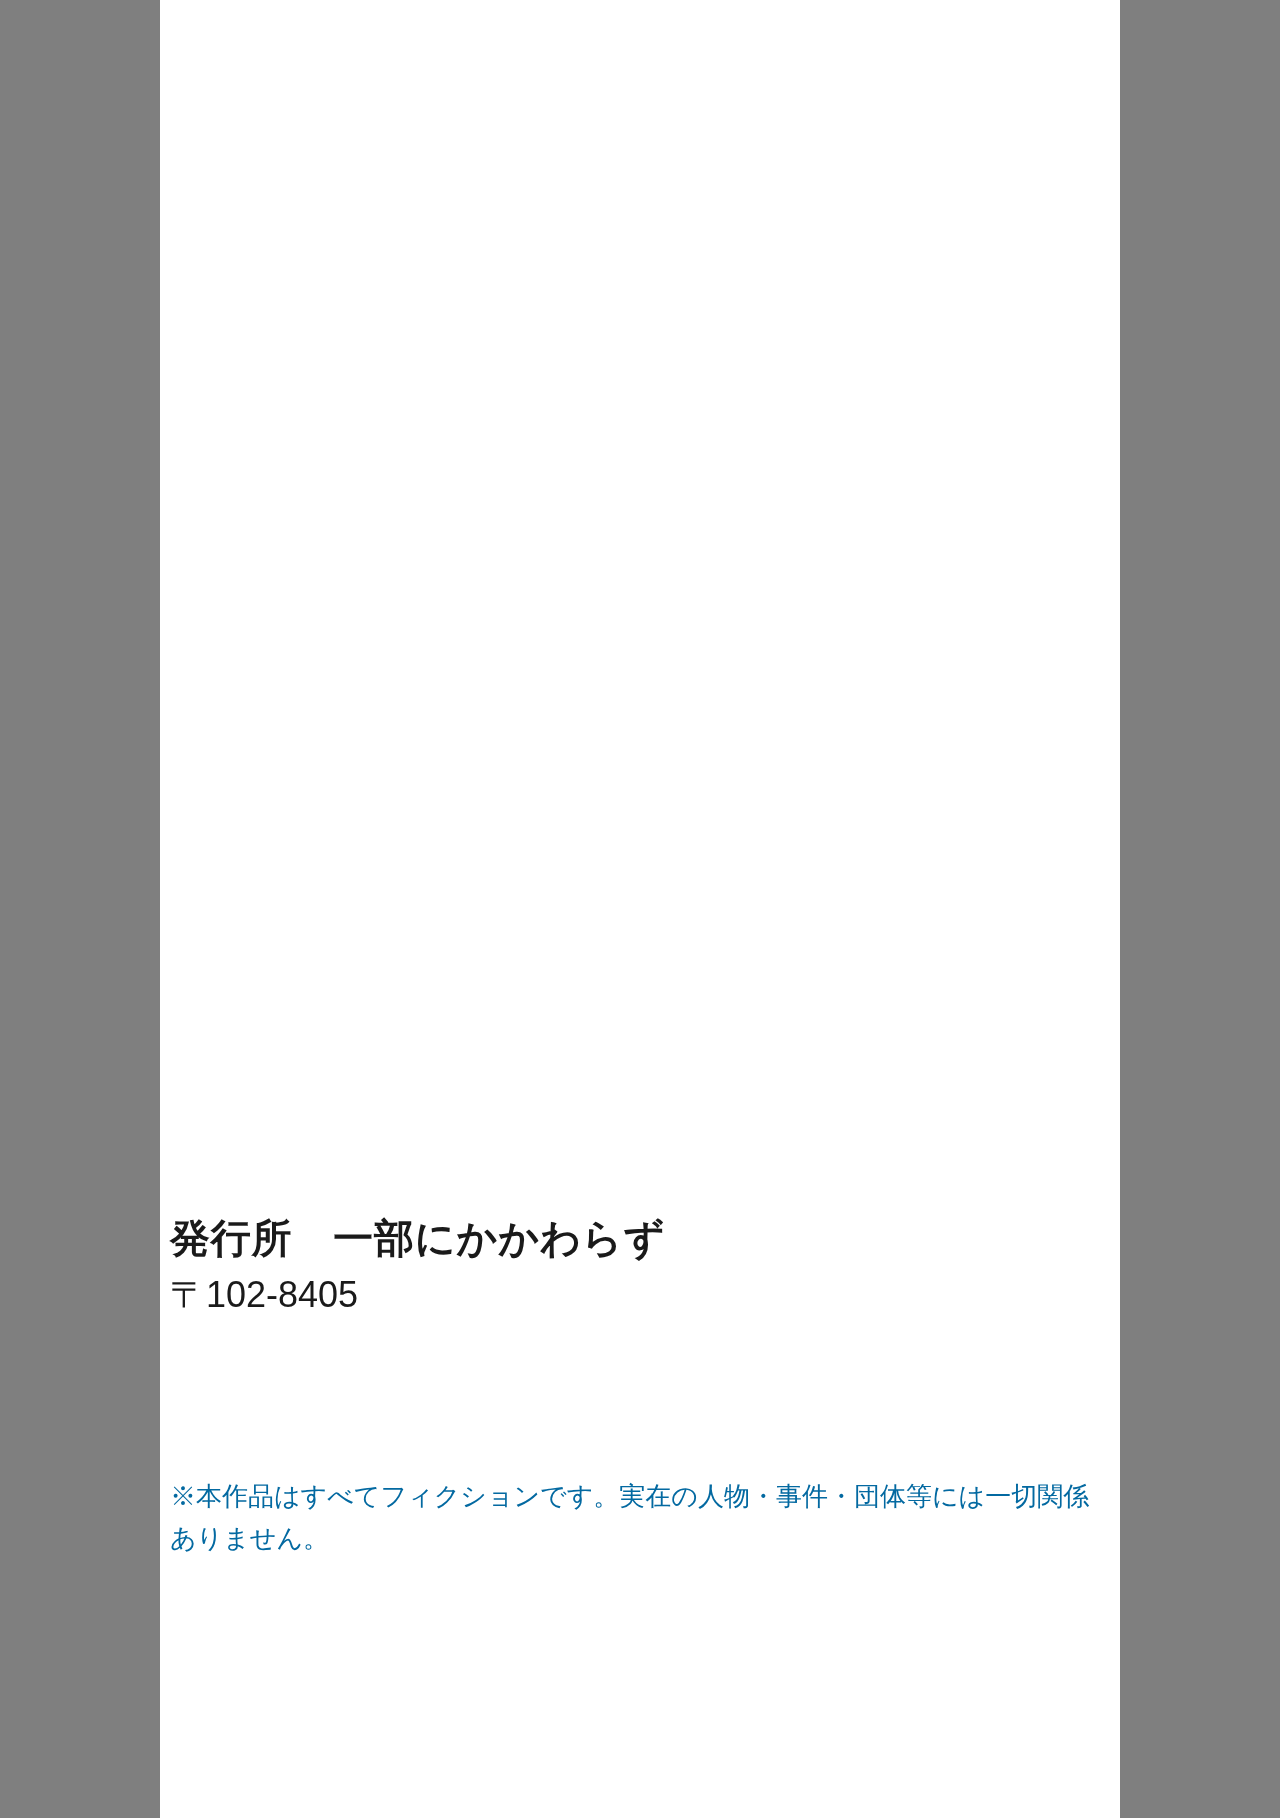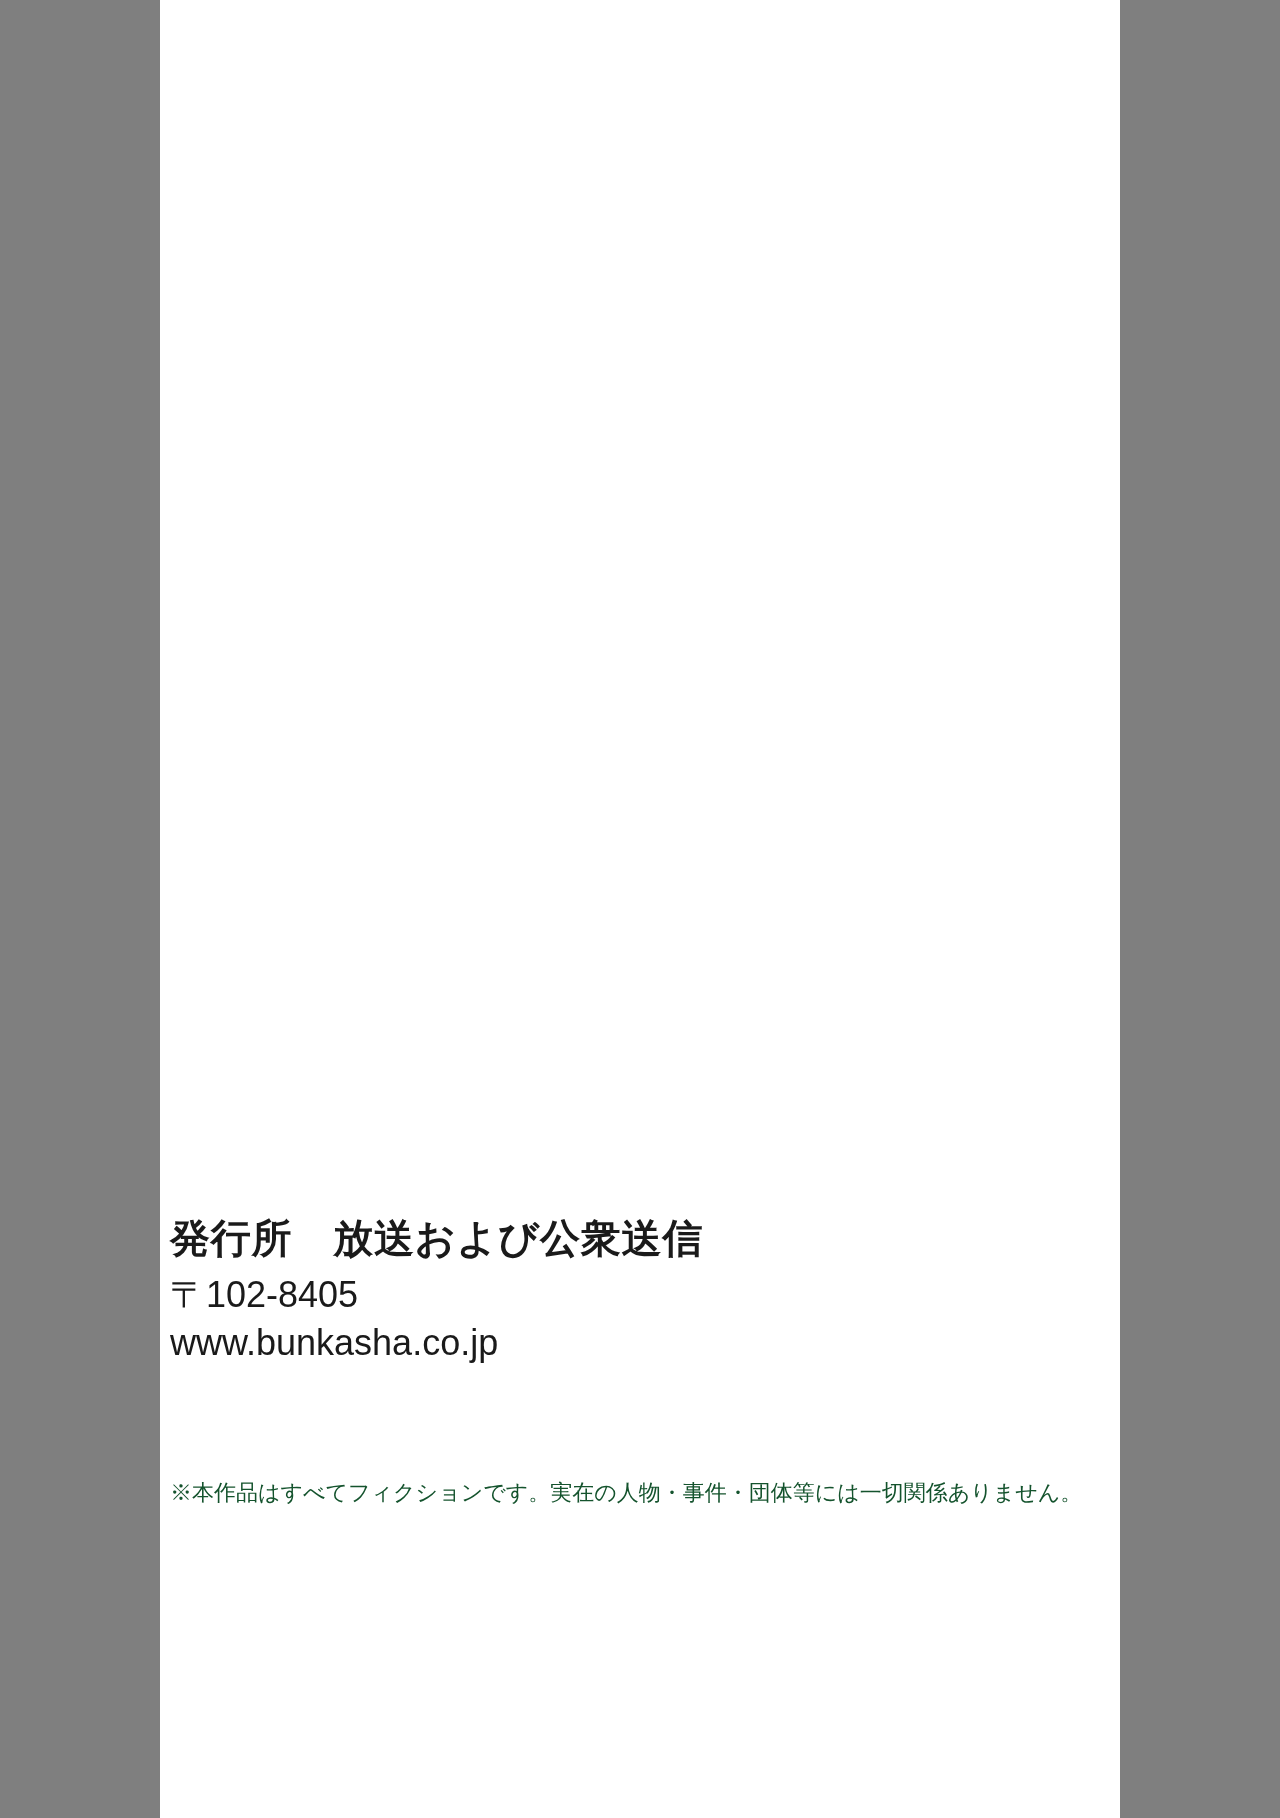--- a/index.html
+++ b/index.html
@@ -49,22 +49,22 @@
     margin: 0;
   }
   .address-block div {
     white-space: pre;
   }
   .notes {
     position: absolute;
     left: 10px;
     top: 1475px;
     width: 930px;
-    font-size: 22px;
-    color: #14532d;
+    font-size: 26px;
+    color: #0369a1;
     line-height: 1.62;
   }
   .note {
     display: block;
     margin-bottom: 2px;
   }
   .note.indent-wrap {
     text-indent: 0;
     padding-left: 0;
   }
@@ -76,24 +76,23 @@
     padding-left: 19px;
   }
 </style>
 </head>
 <body>
 
 <div class="viewer">
   <div class="page">
 
     <div class="colophon">
-      <p class="publisher-line">発行所　放送および公衆送信</p>
+      <p class="publisher-line">発行所　一部にかかわらず</p>
       <div class="address-block">
         <div>〒102-8405</div>
-        <div>www.bunkasha.co.jp</div>
       </div>
     </div>
 
     <div class="notes">
       <span class="note">※本作品はすべてフィクションです。実在の人物・事件・団体等には一切関係ありません。</span>
       <span class="note indent-wrap">
       </span>
     </div>
 
   </div>

